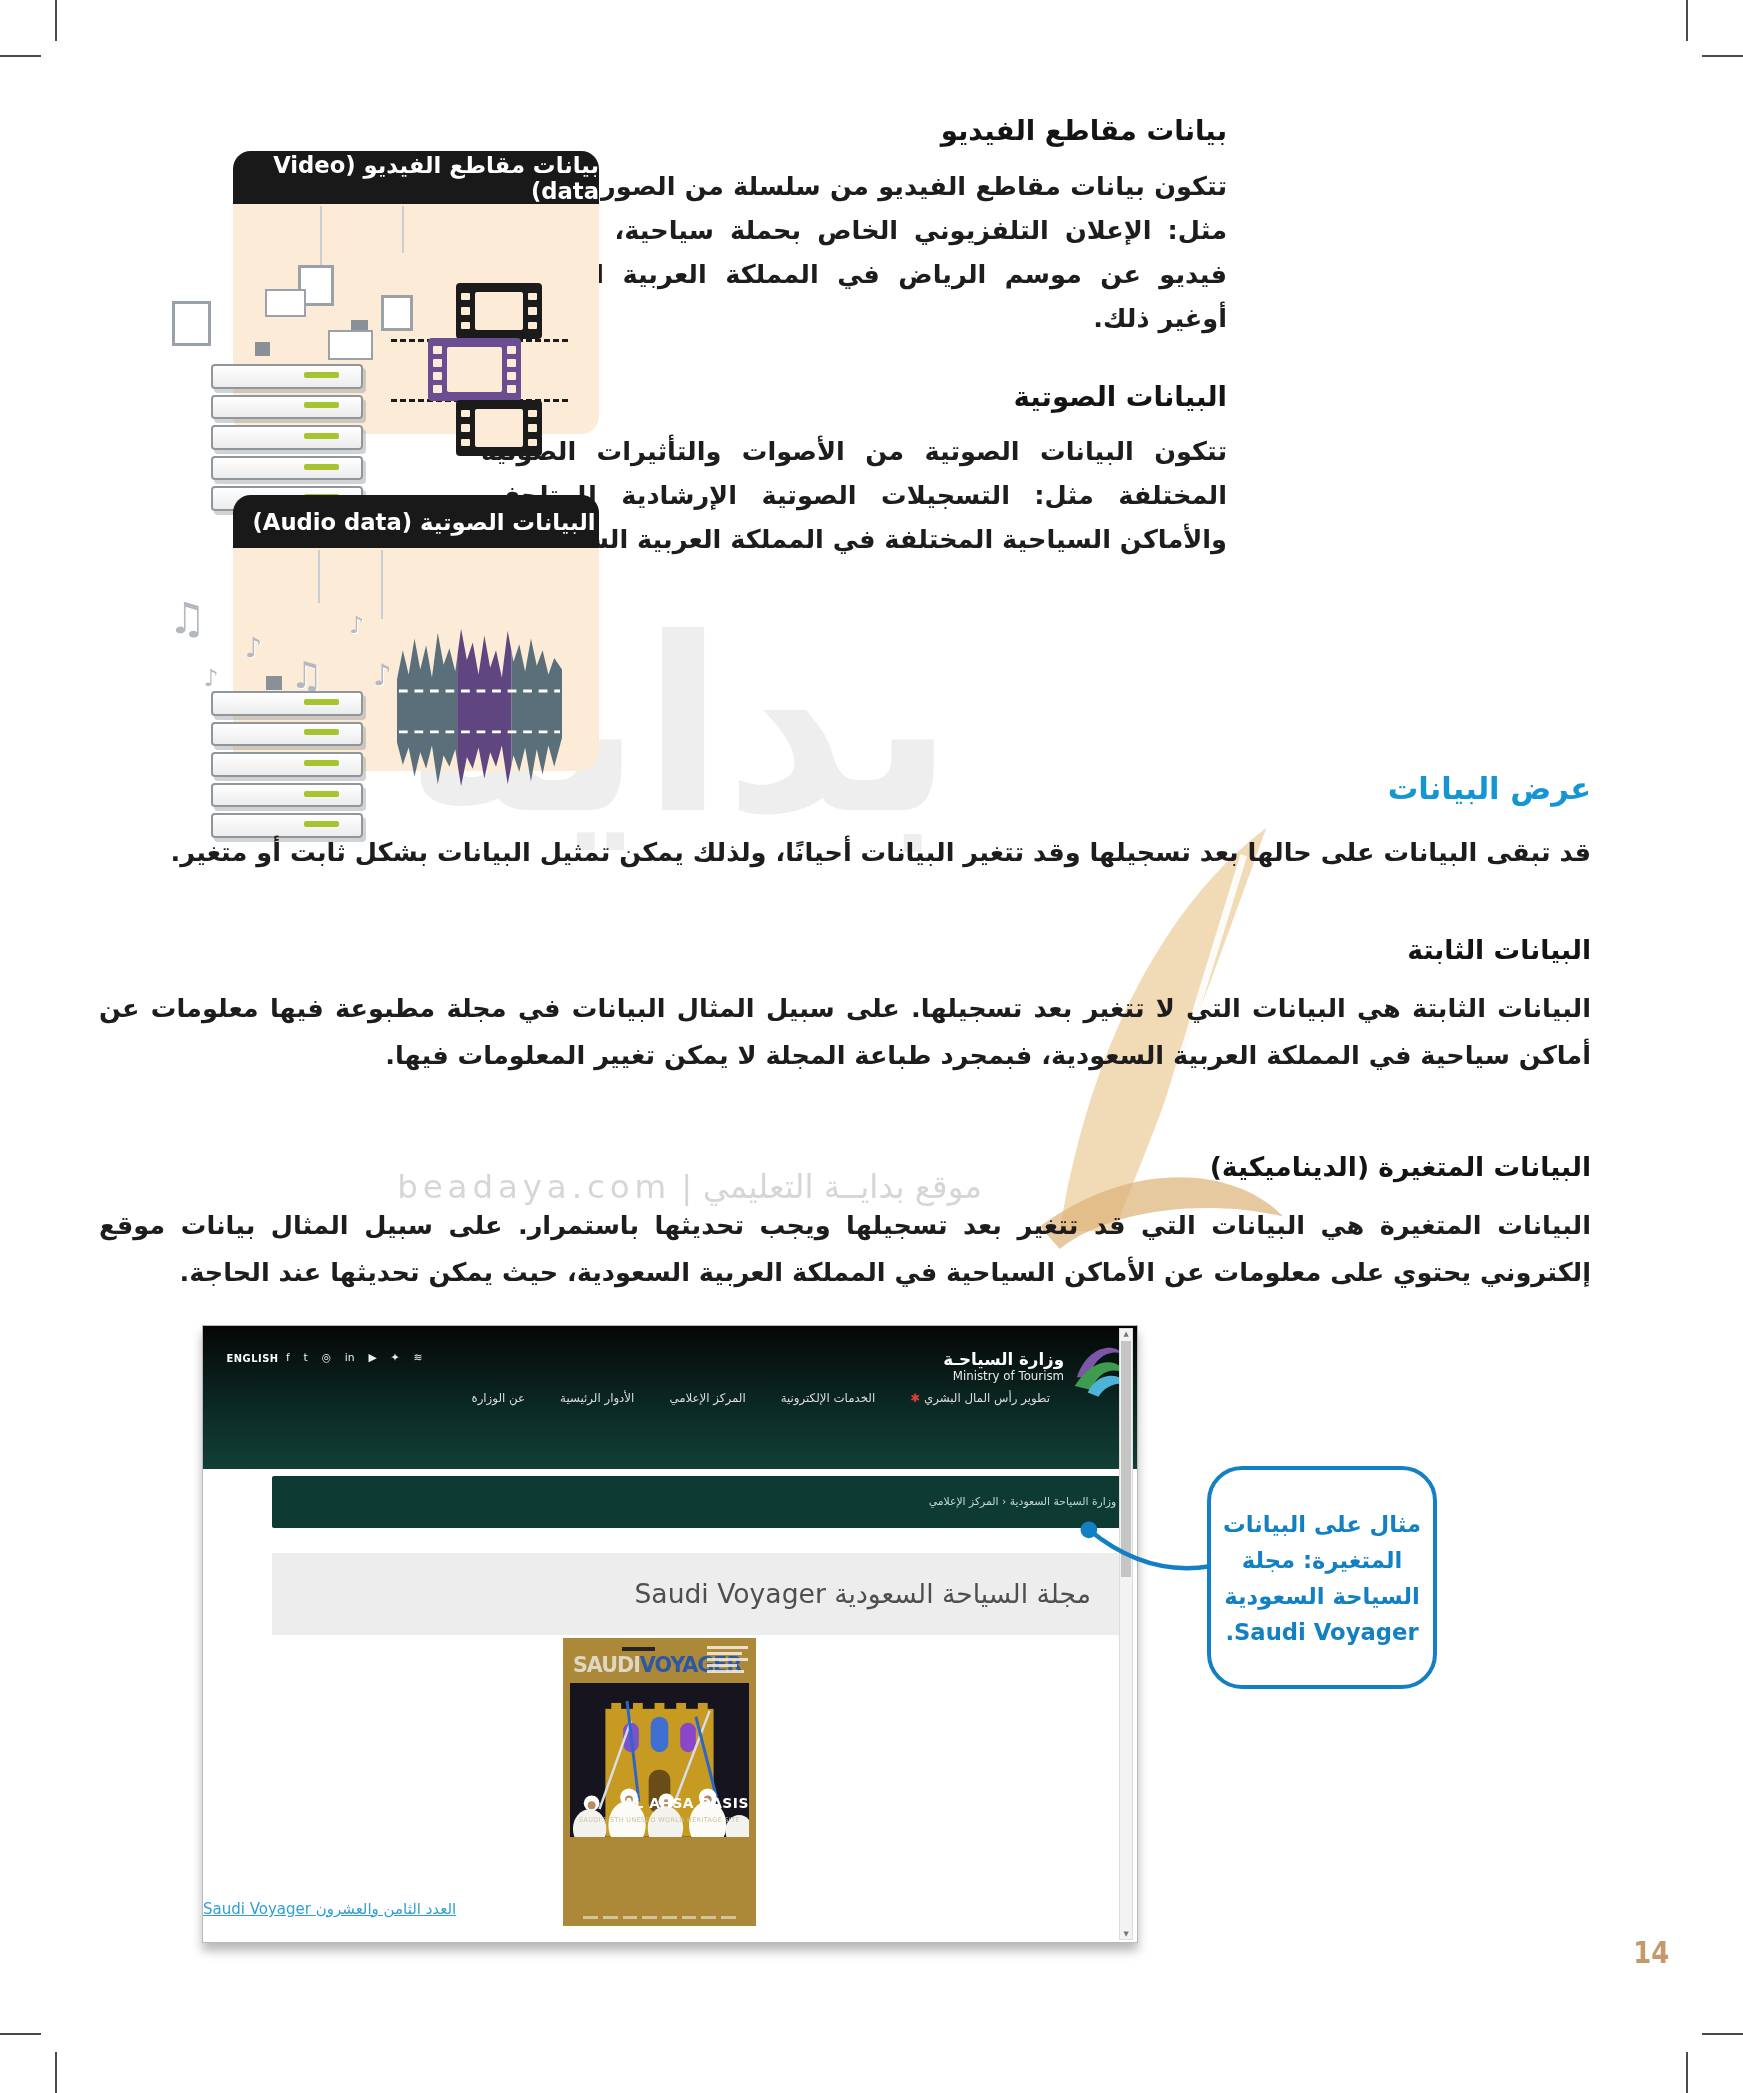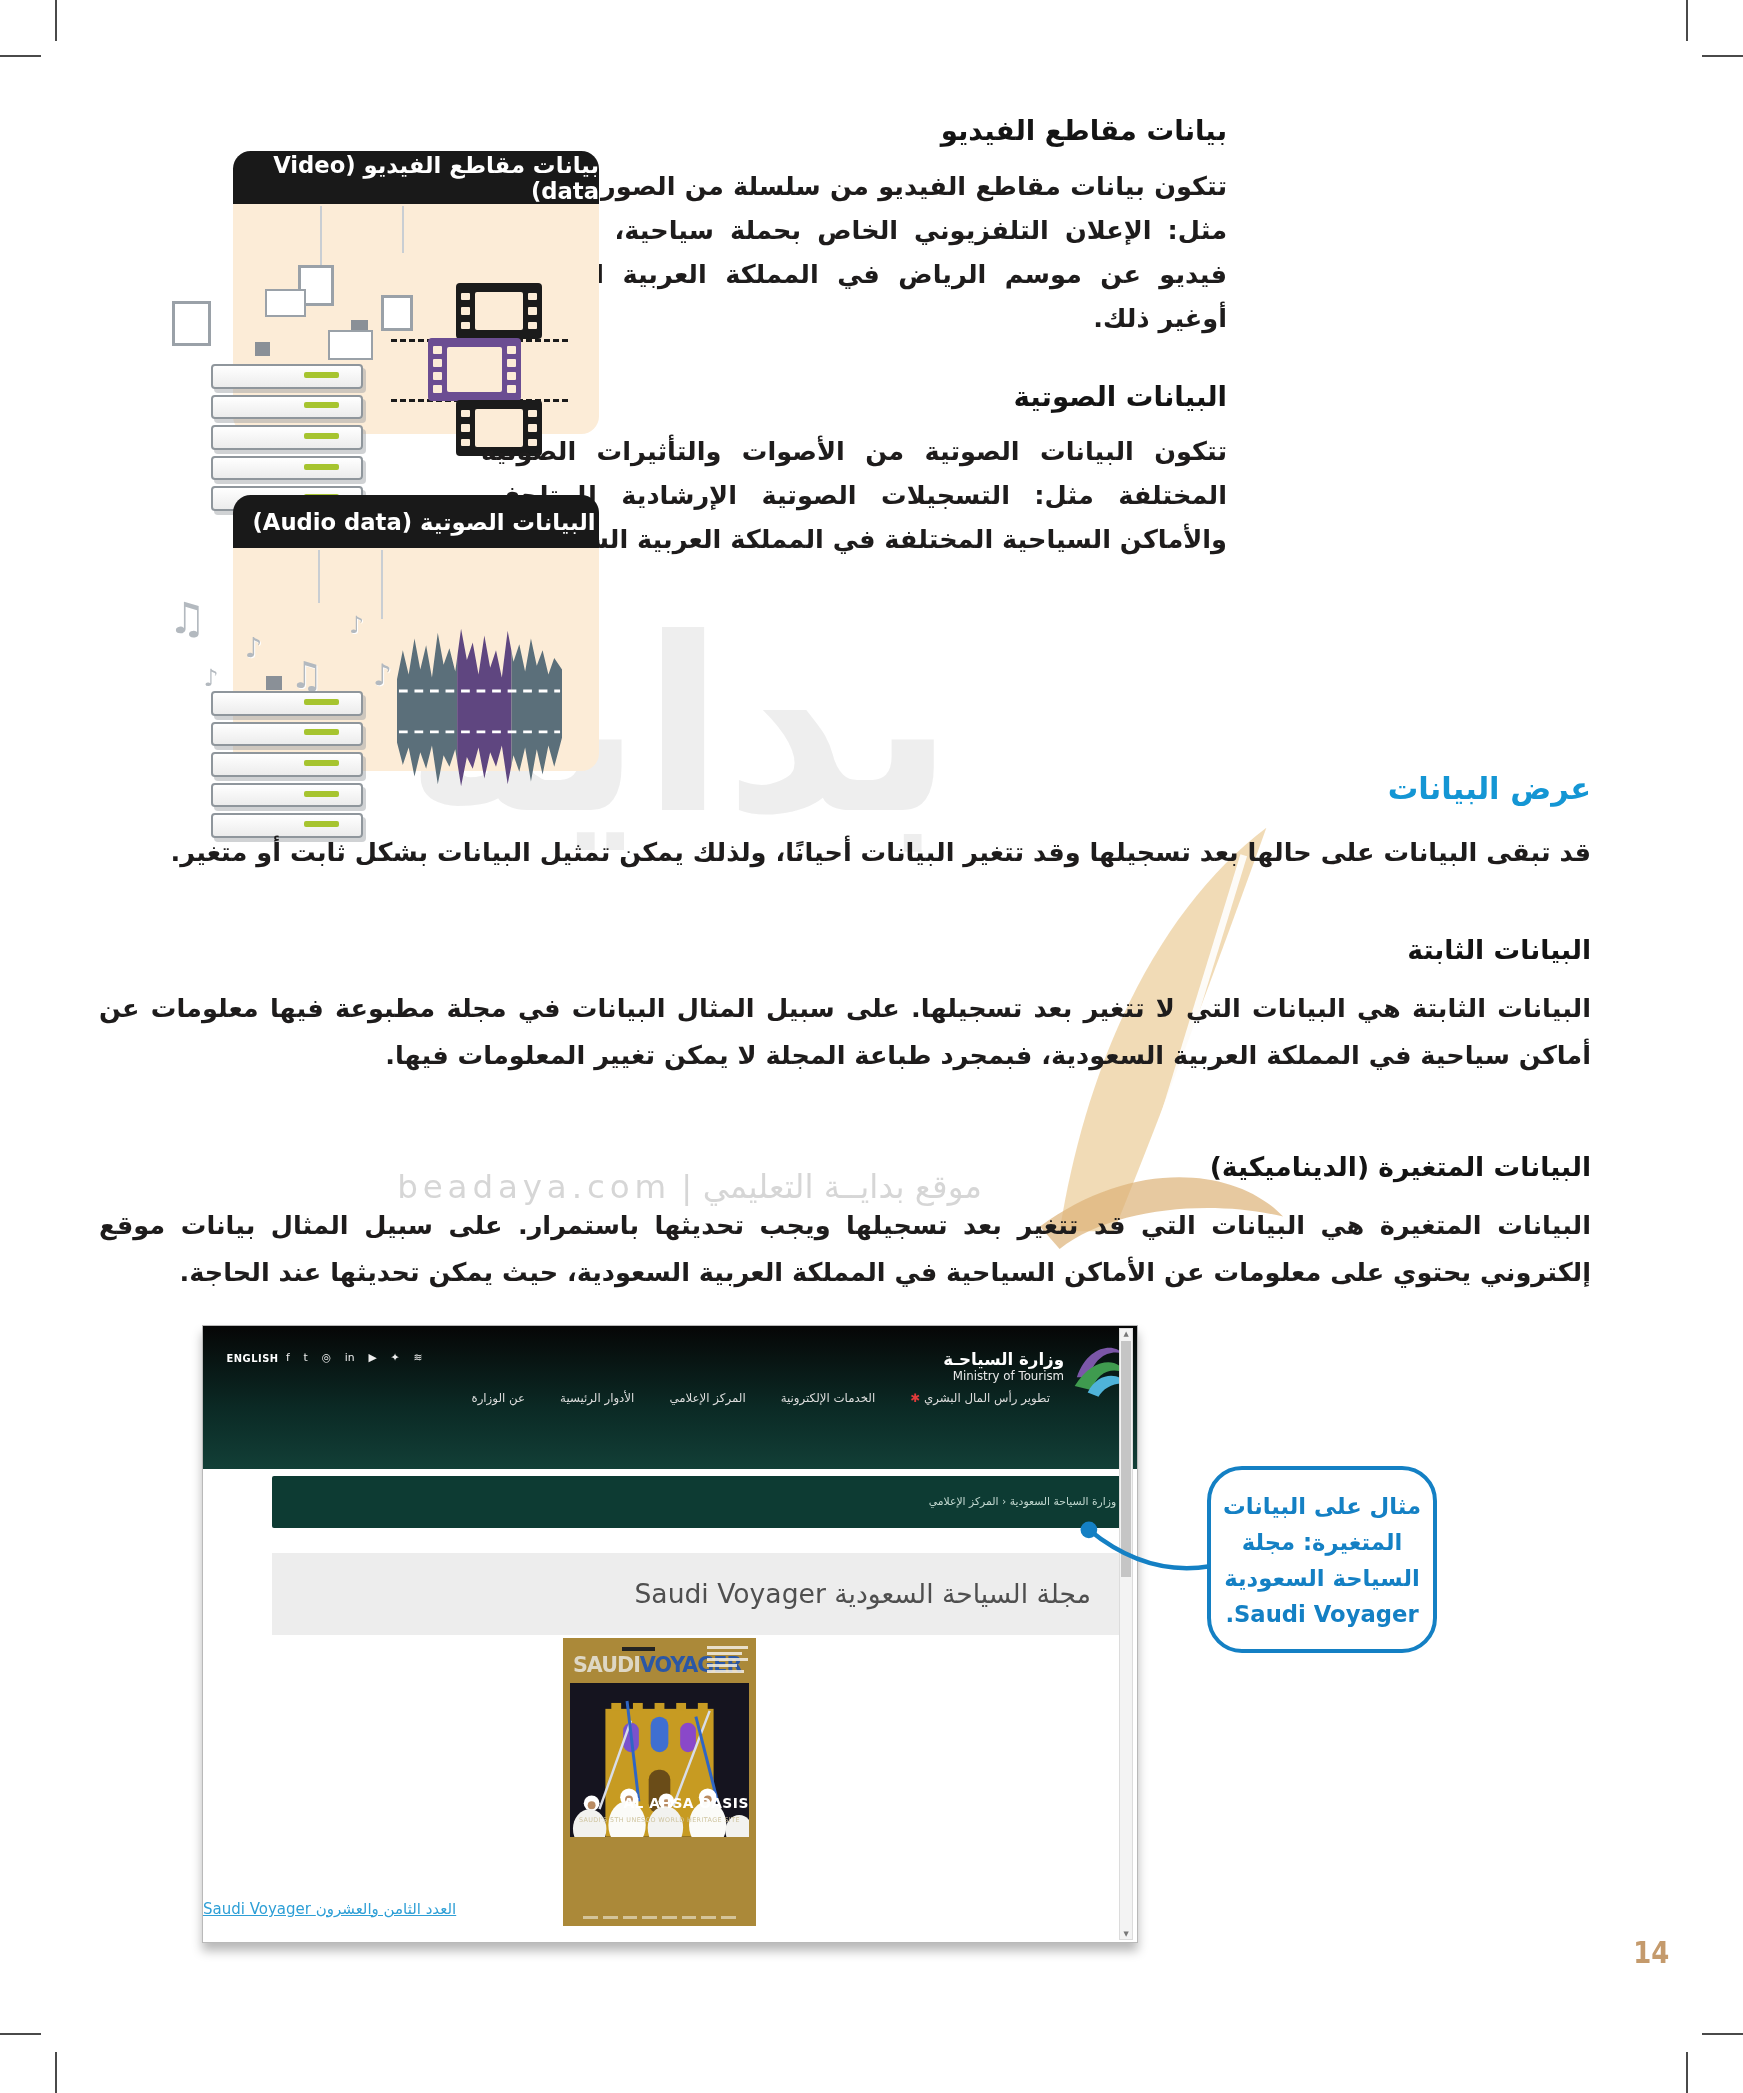--- a/index.html
+++ b/index.html
@@ -81,21 +81,21 @@
   .cover-cats{position:absolute;left:6.9px;right:6.9px;bottom:6.9px;display:flex;gap:4.9px;justify-content:center;}
   .catbar{width:14.8px;height:3px;background:#e6ddc2;opacity:.7;margin-top:3.9px;}
   .web-link{position:absolute;left:0;width:936px;top:574px;text-align:left;font-size:15px;
             color:#2e9fd6;text-decoration:underline;direction:ltr;}
   .web-scroll{position:absolute;right:3.9px;top:2px;bottom:2px;width:13.8px;background:#f3f3f3;
               border:1px solid #dcdcdc;box-sizing:border-box;}
   .web-thumb{position:absolute;left:1px;right:1px;top:11.8px;height:236px;background:#c5c5c5;}
   .scroll-arrow{position:absolute;left:0;right:0;text-align:center;font-size:6.9px;color:#777;}
 
   
-  .callout{position:absolute;left:1207px;top:1466px;width:230px;height:187px;border:4.9px solid #1480c4;
+  .callout{position:absolute;left:1207px;top:1466px;width:230px;height:223px;border:4.9px solid #1480c4;
            border-radius:35px;background:#fff;box-sizing:border-box;display:flex;align-items:center;
            justify-content:center;text-align:center;direction:rtl;color:#1480c4;font-size:22.7px;
            font-weight:bold;line-height:36px;padding:5.9px 9.9px;}
 
   .pagenum{position:absolute;left:1630px;top:1935px;font-size:30.5px;font-weight:bold;color:#c49a6c;
            transform:scaleX(.85);}
 </style>
 </head>
 <body>
 

